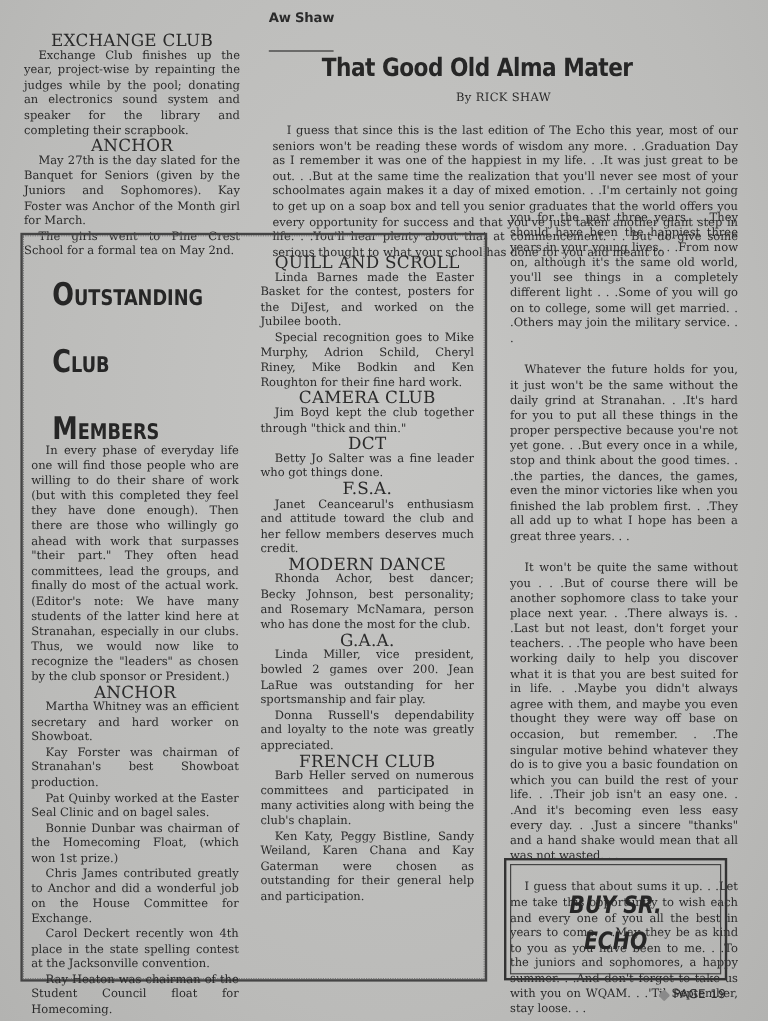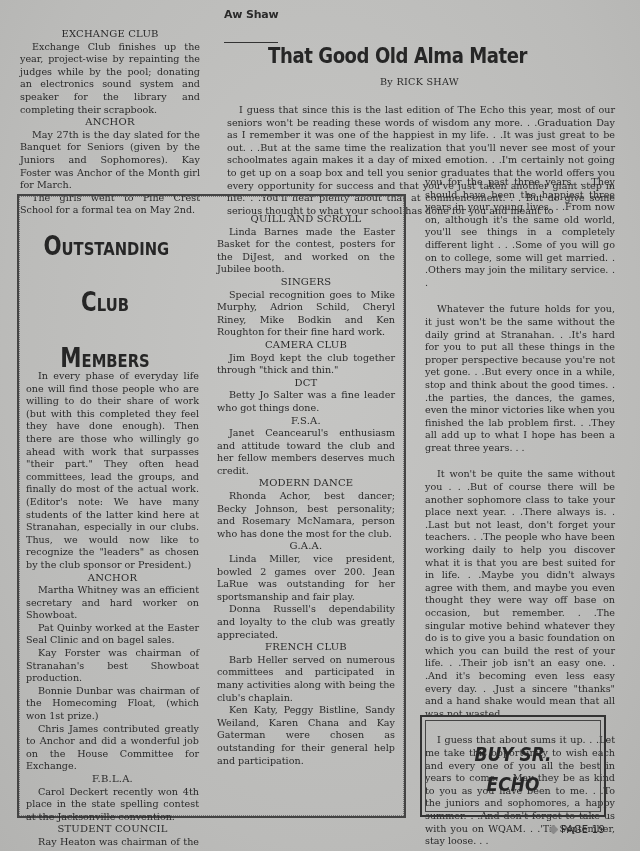--- a/index.html
+++ b/index.html
@@ -8,21 +8,21 @@
     background: #bdbdbb;
     color: #2a2a2a;
     font-family: "DejaVu Serif", "Liberation Serif", serif;
     position: relative;
   }
   .page { position: absolute; left: 0; top: 0; width: 640px; height: 851px;
     background: radial-gradient(ellipse at 50% 40%, #c6c6c4 0%, #bbbbb9 70%, #b3b3b1 100%); }
 
   .p { font-size: 9.6px; line-height: 12.6px; text-align: justify; }
   .p .ind { display: block; text-indent: 12px; }
-  .hd { display: block; text-align: center; text-transform: uppercase; font-size: 10px; line-height: 12.6px; letter-spacing: 0.2px; }
+  .hd { display: block; text-align: center; text-transform: uppercase; font-size: 14px; line-height: 12.6px; letter-spacing: 0.2px; }
 
   
   .col-tl { position: absolute; left: 20px; top: 28px; width: 180px; }
 
   
   .kicker { position: absolute; left: 224px; top: 8px; font-family: "DejaVu Sans", "Liberation Sans", sans-serif;
     font-weight: bold; font-size: 11px; letter-spacing: -0.2px; color: #2b2b2b; padding-bottom: 21px;
     border-bottom: 1.5px solid #333; }
   .headline { position: absolute; left: 260px; top: 44px; width: 320px; text-align: center;
     font-family: "DejaVu Sans", "Liberation Sans", sans-serif; font-weight: bold; font-size: 21px;
@@ -30,21 +30,21 @@
   .byline { position: absolute; left: 380px; top: 76px; font-size: 9.6px; letter-spacing: 0.3px; text-align: right; }
 
   .lead { position: absolute; left: 227px; top: 88px; width: 388px; margin-top: 16px; }
   .col-r { position: absolute; left: 425px; top: 176px; width: 190px; }
   .col-r .gap { height: 14px; }
 
   
   .box { position: absolute; left: 17px; top: 194px; width: 389px; height: 624px;
     border: 2px solid #444; border-style: solid; }
   .box::before { content: ""; position: absolute; inset: 0; border: 1px dotted #777; }
-  .box-title { position: absolute; left: 30px; top: 218px; width: 150px; text-align: center;
+  .box-title { position: absolute; left: 30px; top: 218px; width: 150px; text-align: left;
     font-family: "DejaVu Sans", "Liberation Sans", sans-serif; font-weight: bold; color: #262626; }
   .box-title .ln { display: block; font-size: 26px; line-height: 56px; letter-spacing: 0px;
     transform: scaleX(0.82); transform-origin: center; white-space: nowrap; font-variant: small-caps; }
   .box-col1 { position: absolute; left: 26px; top: 370px; width: 173px; }
   .box-col2 { position: absolute; left: 217px; top: 213px; width: 178px; }
 
   
   .buy { position: absolute; left: 420px; top: 715px; width: 186px; height: 102px;
     border: 2px solid #333; text-decoration: underline; }
   .buy::before { content: ""; position: absolute; inset: 3px; border: 1px solid #444; }
@@ -91,47 +91,44 @@
   <div class="box-title">
     <span class="ln">Outstanding</span>
     <span class="ln">Club</span>
     <span class="ln">Members</span>
   </div>
 
   <div class="box-col1 p">
     <span class="ind">In every phase of everyday life one will find those people who are willing to do their share of work (but with this completed they feel they have done enough). Then there are those who willingly go ahead with work that surpasses "their part." They often head committees, lead the groups, and finally do most of the actual work. (Editor's note: We have many students of the latter kind here at Stranahan, especially in our clubs. Thus, we would now like to recognize the "leaders" as chosen by the club sponsor or President.)</span>
     <span class="hd">ANCHOR</span>
     <span class="ind">Martha Whitney was an efficient secretary and hard worker on Showboat.</span>
+    <span class="ind">Kay Forster was chairman of Stranahan's best Showboat production.</span>
     <span class="ind">Pat Quinby worked at the Easter Seal Clinic and on bagel sales.</span>
-    <span class="ind">Kay Forster was chairman of Stranahan's best Showboat production.</span>
     <span class="ind">Bonnie Dunbar was chairman of the Homecoming Float, (which won 1st prize.)</span>
     <span class="ind">Chris James contributed greatly to Anchor and did a wonderful job on the House Committee for Exchange.</span>
-    <span class="hd">F.B.L.A.</span>
     <span class="ind">Carol Deckert recently won 4th place in the state spelling contest at the Jacksonville convention.</span>
-    <span class="hd">STUDENT COUNCIL</span>
     <span class="ind">Ray Heaton was chairman of the Student Council float for Homecoming.</span>
 
   </div>
 
   <div class="box-col2 p">
     <span class="hd">QUILL and SCROLL</span>
     <span class="ind">Linda Barnes made the Easter Basket for the contest, posters for the DiJest, and worked on the Jubilee booth.</span>
-    <span class="hd">SINGERS</span>
     <span class="ind">Special recognition goes to Mike Murphy, Adrion Schild, Cheryl Riney, Mike Bodkin and Ken Roughton for their fine hard work.</span>
     <span class="hd">CAMERA CLUB</span>
     <span class="ind">Jim Boyd kept the club together through "thick and thin."</span>
     <span class="hd">DCT</span>
     <span class="ind">Betty Jo Salter was a fine leader who got things done.</span>
     <span class="hd">F.S.A.</span>
     <span class="ind">Janet Ceancearul's enthusiasm and attitude toward the club and her fellow members deserves much credit.</span>
     <span class="hd">MODERN DANCE</span>
     <span class="ind">Rhonda Achor, best dancer; Becky Johnson, best personality; and Rosemary McNamara, person who has done the most for the club.</span>
     <span class="hd">G.A.A.</span>
     <span class="ind">Linda Miller, vice president, bowled 2 games over 200. Jean LaRue was outstanding for her sportsmanship and fair play.</span>
-    <span class="ind">Donna Russell's dependability and loyalty to the club was greatly appreciated.</span>
+    <span class="ind">Donna Russell's dependability and loyalty to the note was greatly appreciated.</span>
     <span class="hd">FRENCH CLUB</span>
     <span class="ind">Barb Heller served on numerous committees and participated in many activities along with being the club's chaplain.</span>
     <span class="ind">Ken Katy, Peggy Bistline, Sandy Weiland, Karen Chana and Kay Gaterman were chosen as outstanding for their general help and participation.</span>
 
   </div>
 
   <div class="buy">
     <div class="buy-text">
       <div>BUY SR.</div>
       <div>ECHO</div>

